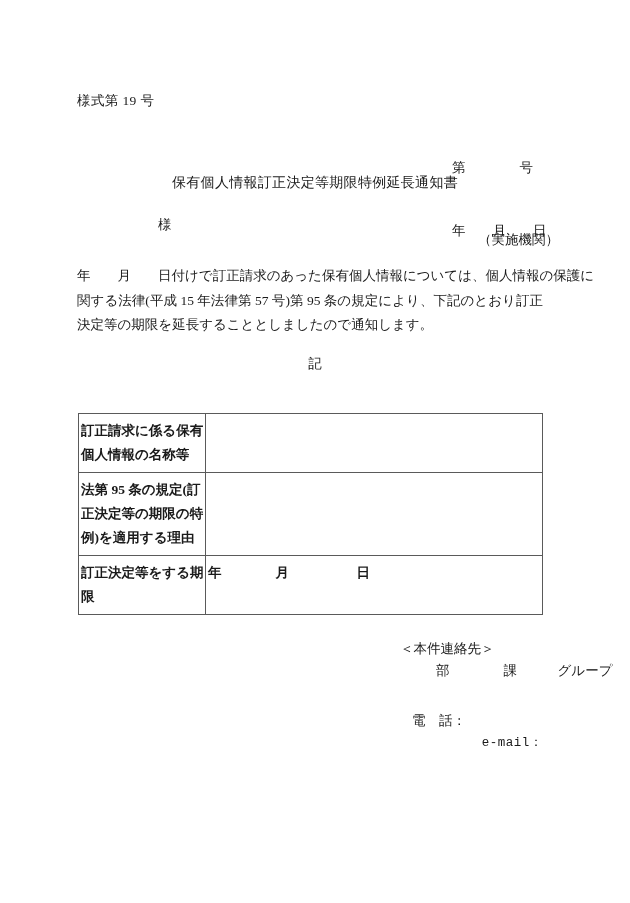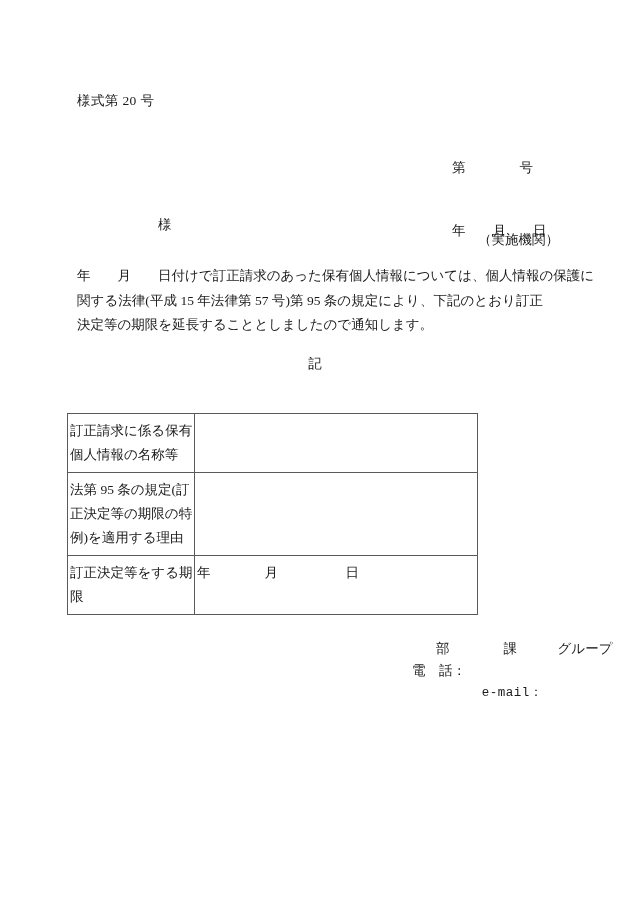--- a/index.html
+++ b/index.html
@@ -80,26 +80,27 @@
   .kiji {
     left: 0;
     top: 355px;
     width: 630px;
     text-align: center;
     font-size: 13.5px;
   }
 
   
   .form-table {
-    left: 67px;
+    left: 78px;
     top: 413px;
-    width: 411px;
+    width: 465px;
     border-collapse: collapse;
     table-layout: fixed;
     font-size: 13.5px;
+    font-weight: bold;
   }
   .form-table td {
     border: 1px solid #5a5a5a;
     padding: 5px 1px 5px 2px;
     vertical-align: top;
     line-height: 24px;
   }
   .form-table td.label {
     width: 123px;
     padding-left: 2px;
@@ -114,41 +115,42 @@
 
   
   .contact {
     left: 400px;
     top: 638px;
     font-size: 13.5px;
     line-height: 22px;
   }
   .contact div { white-space: pre; }
   .contact .dept { padding-left: 36px; }
-  .contact .tel  { padding-left: 12px; }
+  .contact .tel  { padding-left: 12px; margin-top: 28px; }
   .contact .mail {
     padding-left: 12px;
     font-family: "Liberation Mono", "DejaVu Sans Mono", monospace;
     font-size: 12.5px;
     letter-spacing: 0.5px;
     text-align: center;
   }
 </style>
 </head>
 <body>
 
 <div class="page">
 
-  <div class="abs form-no">様式第 20 号</div>
+  <div class="abs form-no">様式第 19 号</div>
 
   <div class="abs doc-meta">
     <div>第　　　　号</div>
     <div>年　　月　　日</div>
   </div>
 
+  <div class="abs doc-title">保有個人情報訂正決定等期限特例延長通知書</div>
 
   <div class="abs addressee">様</div>
 
   <div class="abs issuer">（実施機関）</div>
 
   <div class="abs body-text">
     <span class="lead">年　　月　　日付けで訂正請求のあった保有個人情報については、個人情報の保護に</span><span>関する法律(平成 15 年法律第 57 号)第 95 条の規定により、下記のとおり訂正決定等の期限</span><span>を延長することとしましたので通知します。</span>
   </div>
 
   <div class="abs kiji">記</div>
@@ -164,18 +166,19 @@
         <td class="value"></td>
       </tr>
       <tr class="row-h3">
         <td class="label">訂正決定等をする期限</td>
         <td class="value">年　　　　月　　　　　日</td>
       </tr>
     </tbody>
   </table>
 
   <div class="abs contact">
+    <div>＜本件連絡先＞</div>
     <div class="dept">部　　　　課　　　グループ</div>
     <div class="tel">電　話：</div>
     <div class="mail">e-mail：</div>
   </div>
 
 </div>
 
 </body></html>

